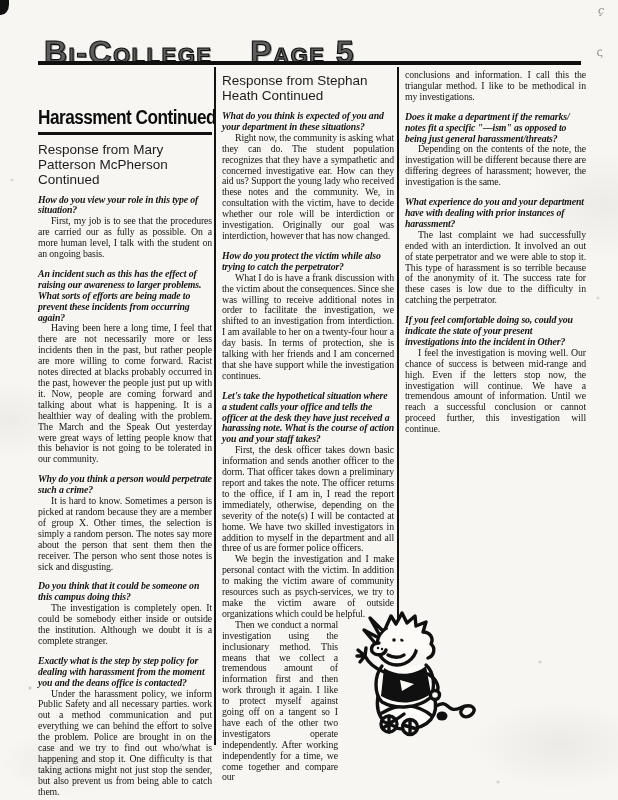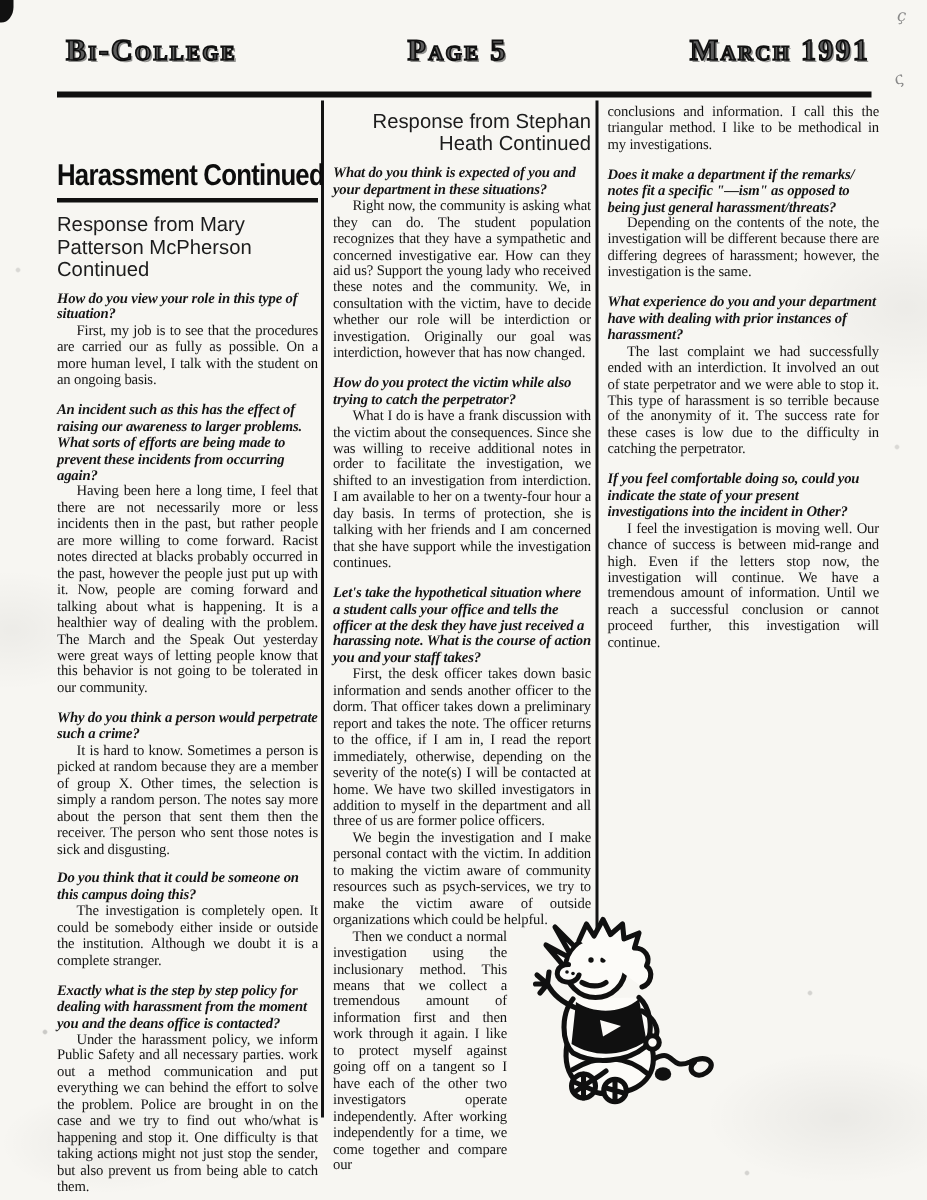--- a/index.html
+++ b/index.html
@@ -31,25 +31,25 @@
     background:#111;border-bottom-right-radius:90% 70%;
   }
   .squiggle{
     position:absolute;color:#8a8a8a;
     font-family:"DejaVu Serif", serif;font-style:italic;font-size:11px;
   }
   .sq1{left:598px;top:4px;}
   .sq2{left:596px;top:46px;transform:rotate(-20deg);}
   
   .masthead{
-    position:absolute;top:22px;
-    font-family:Liberation Serif, serif;
+    position:absolute;top:40px;
+    font-family:Liberation Sans, sans-serif;
     font-weight:bold;
     font-variant:small-caps;
-    font-size:20px;line-height:24px;
+    font-size:32px;line-height:24px;
     letter-spacing:1.5px;
     color:#5d5d5d;
     -webkit-text-stroke:1.1px #101010;
     text-shadow:1.4px 1.4px 0 rgba(60,60,60,.55);
     white-space:nowrap;
   }
   .mast-left{left:44px;}
   .mast-center{left:50%;transform:translateX(-56%);}
   .mast-right{right:38px;}
   .header-rule{
@@ -83,21 +83,21 @@
   .headline-rule{height:2.5px;background:#101010;margin:4px 0 7px 0;}
   .subhead{
     margin:0 0 8px 0;
     font-family:"Liberation Sans", sans-serif;
     font-weight:normal;
     font-size:13.5px;line-height:15px;
     letter-spacing:0;
     text-align:left;
     color:#1c1c1c;
   }
-  .col2 .subhead{margin-top:3px;text-align:right;}
+  .col2 .subhead{margin-top:3px;}
   .blocks p{margin:0;}
   .blocks p.question{
     font-style:italic;font-weight:bold;
     margin-top:9px;
     text-align:left;
   }
   .blocks p.question:first-child{margin-top:0;}
   .blocks p.answer{text-indent:13px;}
   .blocks p.answer.noindent{text-indent:0;}
   .blocks p.narrow{width:116px;}
@@ -109,21 +109,20 @@
 <body>
 
 <div class="page">
 
   <div class="corner-mark"></div>
   <span class="squiggle sq1">ç</span>
   <span class="squiggle sq2">ς</span>
 
   <div class="masthead mast-left">Bi-College</div>
   <div class="masthead mast-center">Page 5</div>
-  <div class="masthead mast-right">March 1991</div>
   <div class="header-rule"></div>
 
   <div class="vrule vrule1"></div>
   <div class="vrule vrule2"></div>
 
   <div class="col col1">
     <h1 class="headline">Harassment Continued</h1>
     <div class="headline-rule"></div>
     <h2 class="subhead">Response from Mary Patterson McPherson Continued</h2>
     <div class="blocks">

